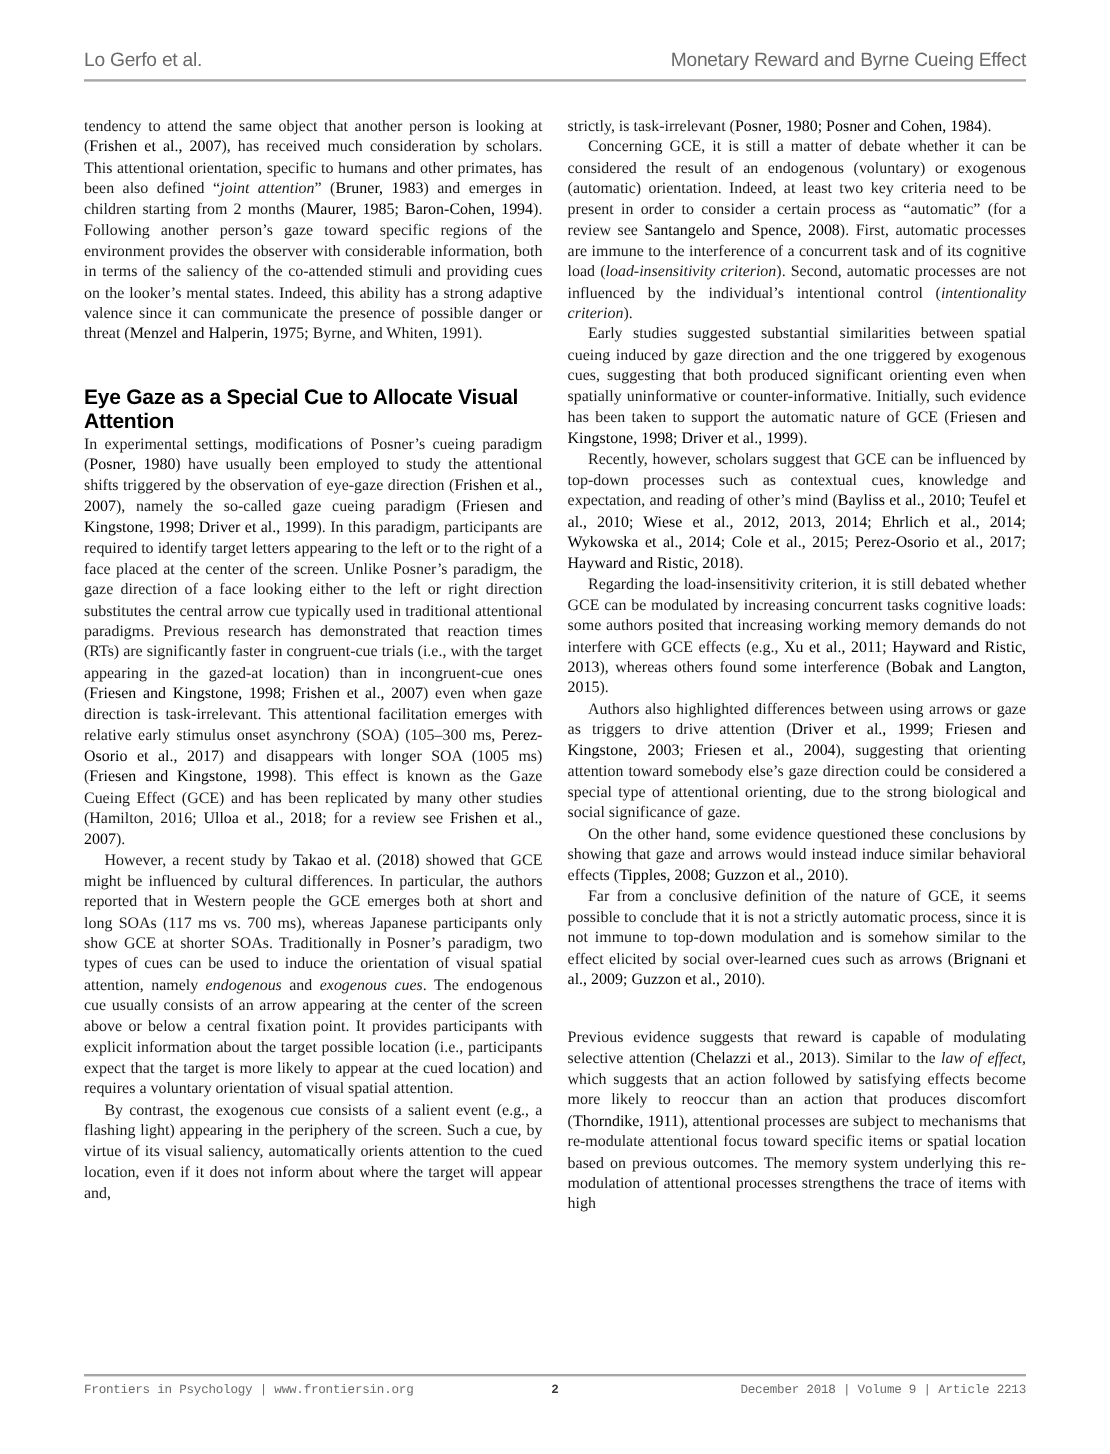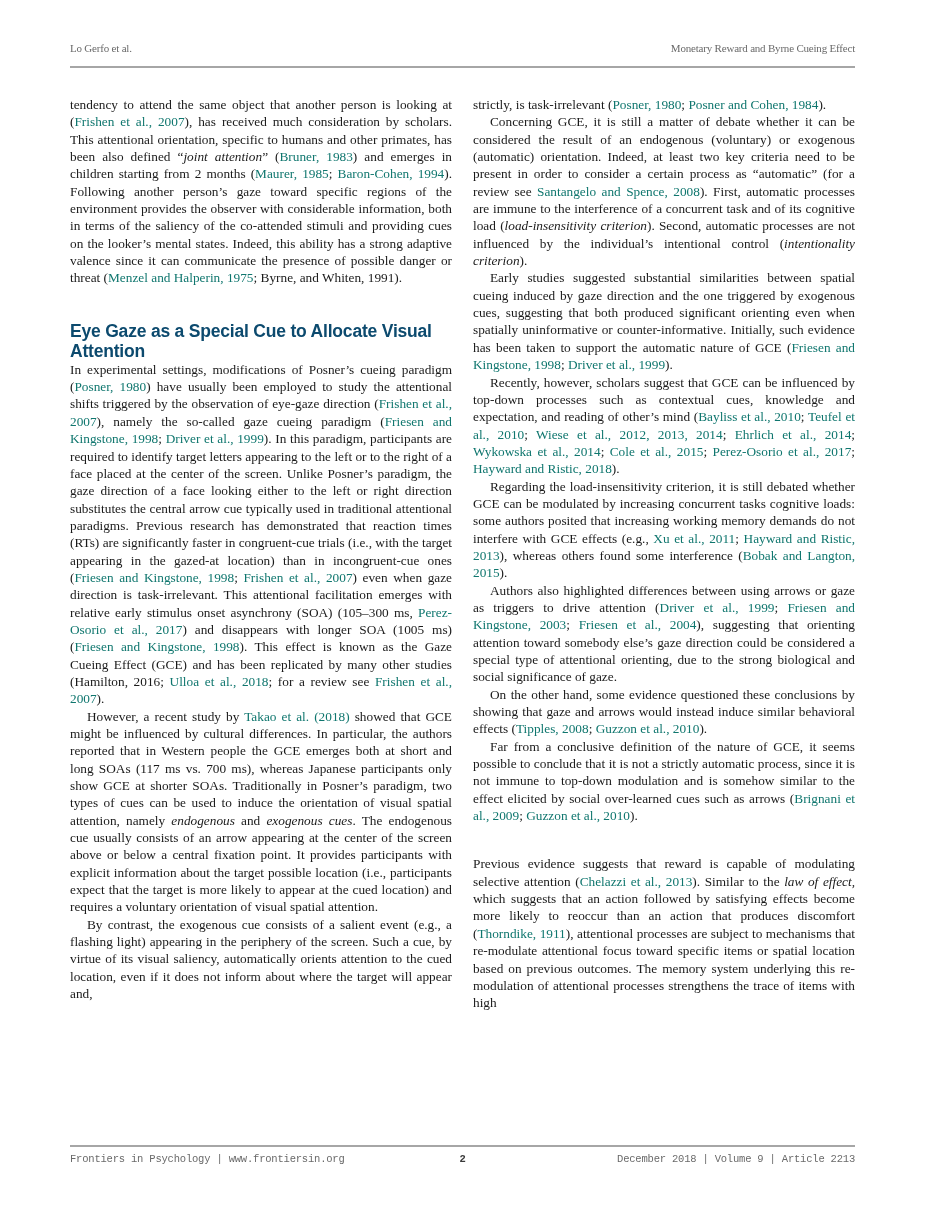--- a/index.html
+++ b/index.html
@@ -1,37 +1,37 @@
 <!DOCTYPE html>
 <html><head>
 <meta charset="utf-8">
 <style>
   html, body { margin:0; padding:0; background:#ffffff; }
   body { width:925px; height:1212px; position:relative; overflow:hidden; color:#1a1a1a; }
   .hdr { position:absolute; left:70px; right:70px; top:38px; height:20px;
-         font-family:Liberation Serif, serif; font-size:11px; color:#6a6a6a; letter-spacing:-0.2px; }
+         font-family:Liberation Sans, sans-serif; font-size:16px; color:#6a6a6a; letter-spacing:-0.2px; }
   .hdr .l { position:absolute; left:0; top:4px; }
   .hdr .r { position:absolute; right:0; top:4px; }
   .rule { position:absolute; left:70px; right:0; width:785px; height:2px; background:#a6a6a6; }
   .rule.top { top:66px; }
   .rule.bot { top:1145px; }
   .ftr { position:absolute; left:70px; width:785px; top:1153px; height:16px;
          font-family:Liberation Mono, monospace; font-size:10.5px; color:#6a6a6a; letter-spacing:-0.2px; }
   .ftr .l { position:absolute; left:0; top:0; }
   .ftr .c { position:absolute; left:0; right:0; text-align:center; top:0; font-weight:bold; color:#3a3a3a; }
   .ftr .r { position:absolute; right:0; top:0; }
   .col { position:absolute; top:96px; width:382px;
          font-family:"Liberation Serif", serif; font-size:13.3px; line-height:17.35px; color:#1a1a1a; }
   .col.left { left:70px; }
   .col.right { left:473px; }
   .col p { margin:0; text-align:justify; hyphens:none; }
   .col p.ind { text-indent:17px; }
-  .cite { color:#0f766e; }
+  .cite { color:#000000; }
   .col h2 { font-family:"Liberation Sans", sans-serif; font-weight:bold; font-size:17.5px;
-            line-height:20px; margin:0; color:#0c4a6e; letter-spacing:-0.2px; }
+            line-height:20px; margin:0; color:#000000; letter-spacing:-0.2px; }
   .gap { height:34px; }
   .gap2 { height:31px; }
   em { font-style:italic; }
 </style>
 </head>
 <body>
 
 <div class="hdr">
   <span class="l">Lo Gerfo et al.</span>
   <span class="r">Monetary Reward and Byrne Cueing Effect</span>

